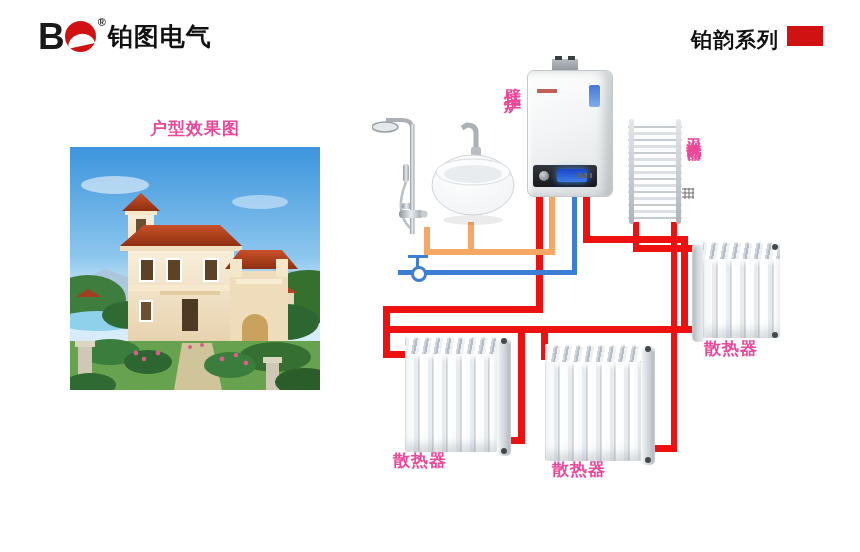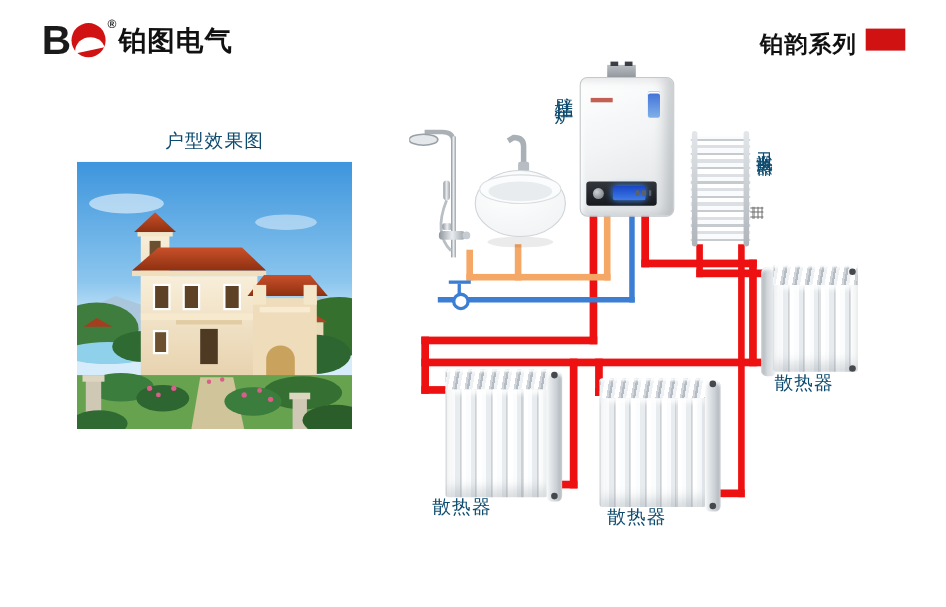--- a/index.html
+++ b/index.html
@@ -75,21 +75,21 @@
         background:repeating-linear-gradient(to bottom,#f9fbfc 0 4px,#c6cbd0 4px 6px,#ffffff 6px 10px,#dce0e4 10px 13px);
         box-shadow:inset 0 2px 2px #fff;}
   .towel-rad::before,.towel-rad::after{content:"";position:absolute;top:-3px;bottom:-2px;width:5px;border-radius:3px;
         background:linear-gradient(#e3e7ea,#aeb4ba);}
   .towel-rad::before{left:1px;} .towel-rad::after{right:1px;}
   .glyph{position:absolute;left:680px;top:188px;width:14px;height:11px;opacity:.55;
         background:repeating-linear-gradient(90deg,#777 0 2px,#fff 2px 4px),repeating-linear-gradient(#777 0 2px,#fff 2px 4px);
         background-blend-mode:multiply;}
 
   
-  .lbl{position:absolute;z-index:3;color:#0c4a6e;font-weight:400;}
+  .lbl{position:absolute;z-index:3;color:#ec4899;font-weight:700;}
   .lbl.h{font-size:17px;letter-spacing:1px;}
   .lbl.v{writing-mode:vertical-rl;text-orientation:upright;}
   #lbl-boiler{left:501px;top:74px;font-size:17px;letter-spacing:4px;}
   #lbl-towel{left:684px;top:126px;font-size:15px;letter-spacing:2px;}
   #lbl-rad-right{left:704px;top:337px;}
   #lbl-rad-left{left:393px;top:449px;}
   #lbl-rad-mid{left:552px;top:458px;}
 
   .fixture{position:absolute;z-index:2;}
 </style>

